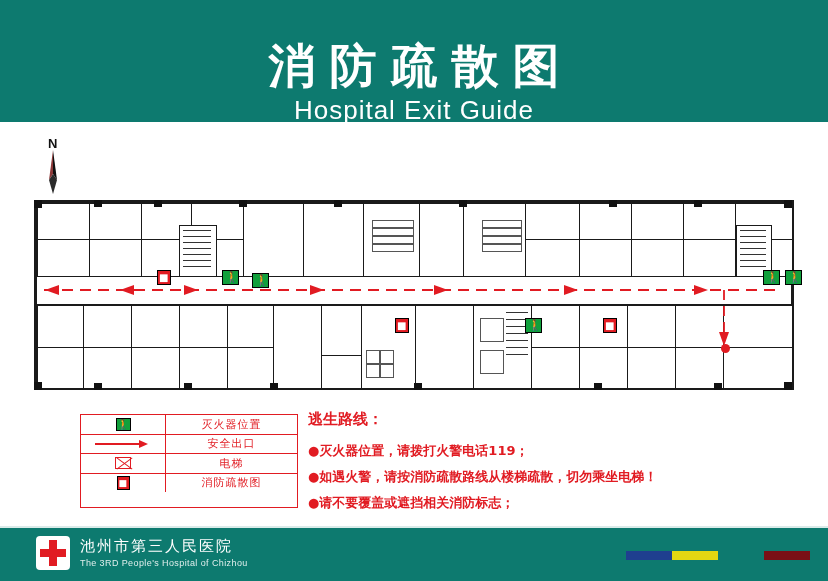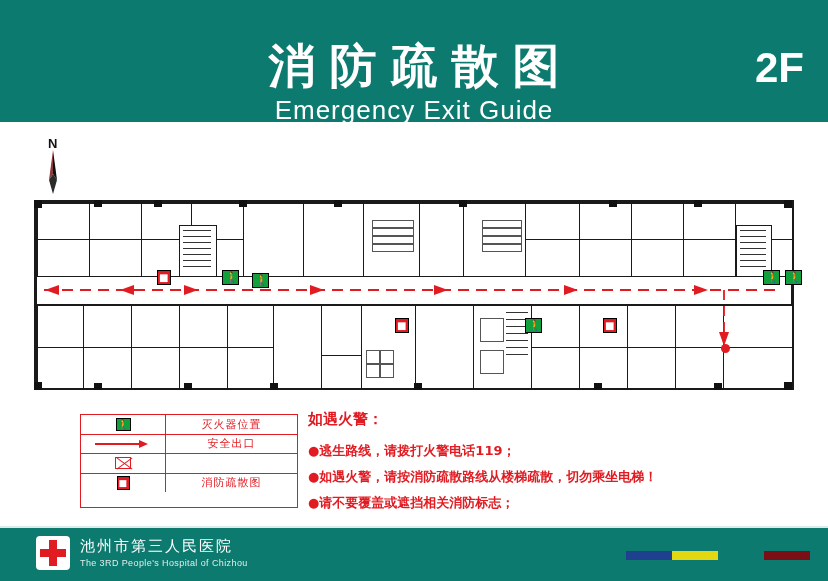--- a/index.html
+++ b/index.html
@@ -162,23 +162,22 @@
   .swatches i{display:block;width:46px;height:9px;}
 </style>
 </head>
 <body>
 
 <div class="page">
 
   <div class="header">
     <div class="header-titles">
       <div class="title-cn">消防疏散图</div>
-      <div class="title-en">Emergency Exit Guide</div>
-    </div>
-    <div class="floor-badge">2F</div>
+      <div class="title-en">Hospital Exit Guide</div>
+    </div>
   </div>
 
   <div class="canvas">
 
     <div class="compass">
       <div class="n">N</div>
       <svg width="34" height="44" viewBox="0 0 34 44">
         <polygon points="13,0 17,30 13,24" fill="#111"></polygon>
         <polygon points="13,0 9,30 13,24" fill="#8d3a3a"></polygon>
         <polygon points="13,24 17,30 13,44 9,30" fill="#2b2b2b"></polygon>
@@ -376,34 +375,35 @@
               <div class="ln"></div>
               <div class="hd"></div>
             </div>
         </div>
         <div class="legend-lbl">安全出口</div>
       </div>
       <div class="legend-row">
         <div class="legend-ico">
           <div class="ico-elev"></div>
         </div>
+        <div class="legend-lbl">电梯</div>
       </div>
       <div class="legend-row">
         <div class="legend-ico">
           <div class="ico-ext">
               <span>■</span>
             </div>
         </div>
         <div class="legend-lbl">消防疏散图</div>
       </div>
     </div>
 
     <div class="notes">
-      <div class="notes-title">如遇火警：</div>
-      <div class="notes-item">●逃生路线，请拨打火警电话119；</div>
+      <div class="notes-title">逃生路线：</div>
+      <div class="notes-item">●灭火器位置，请拨打火警电话119；</div>
       <div class="notes-item">●如遇火警，请按消防疏散路线从楼梯疏散，切勿乘坐电梯！</div>
       <div class="notes-item">●请不要覆盖或遮挡相关消防标志；</div>
     </div>
   </div>
 
   <div class="footer">
     <div class="footer-line"></div>
     <div class="logo"></div>
     <div class="org-cn">池州市第三人民医院</div>
     <div class="org-en">The 3RD People's Hospital of Chizhou</div>

